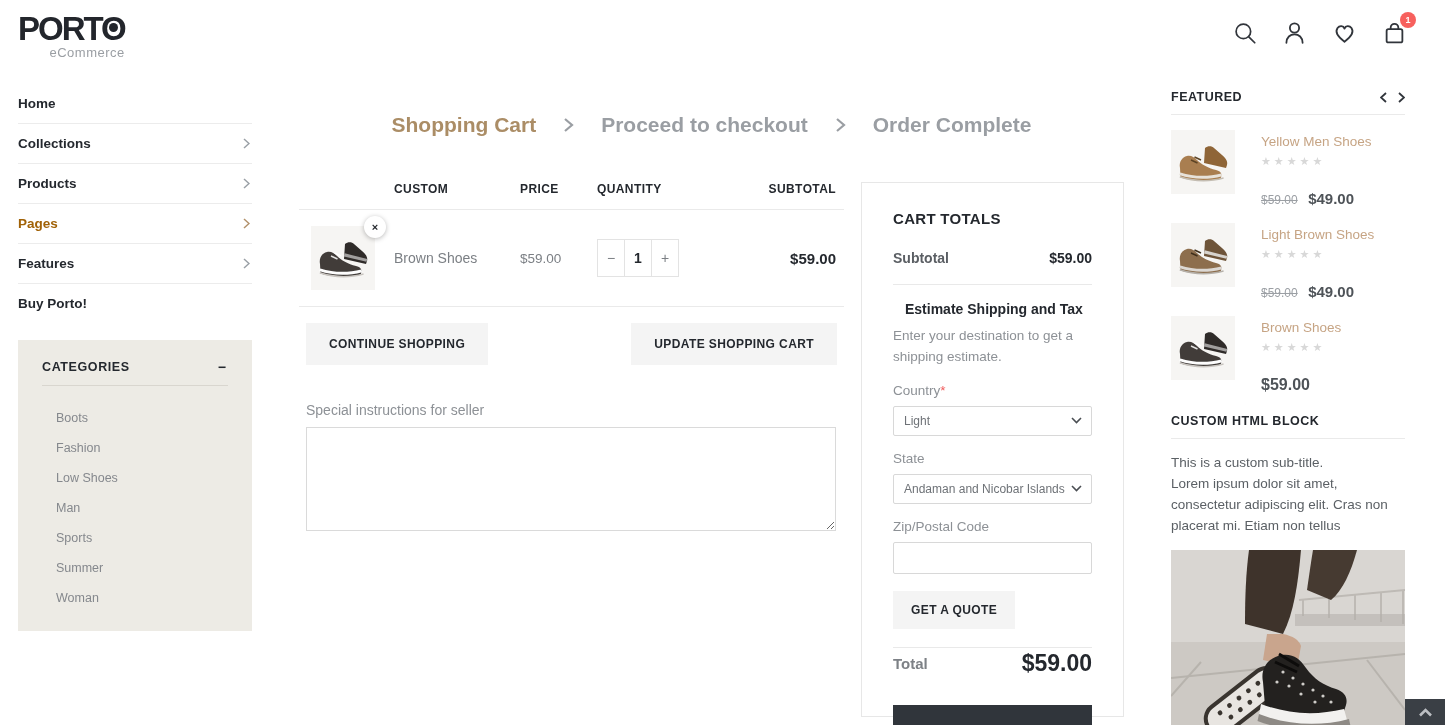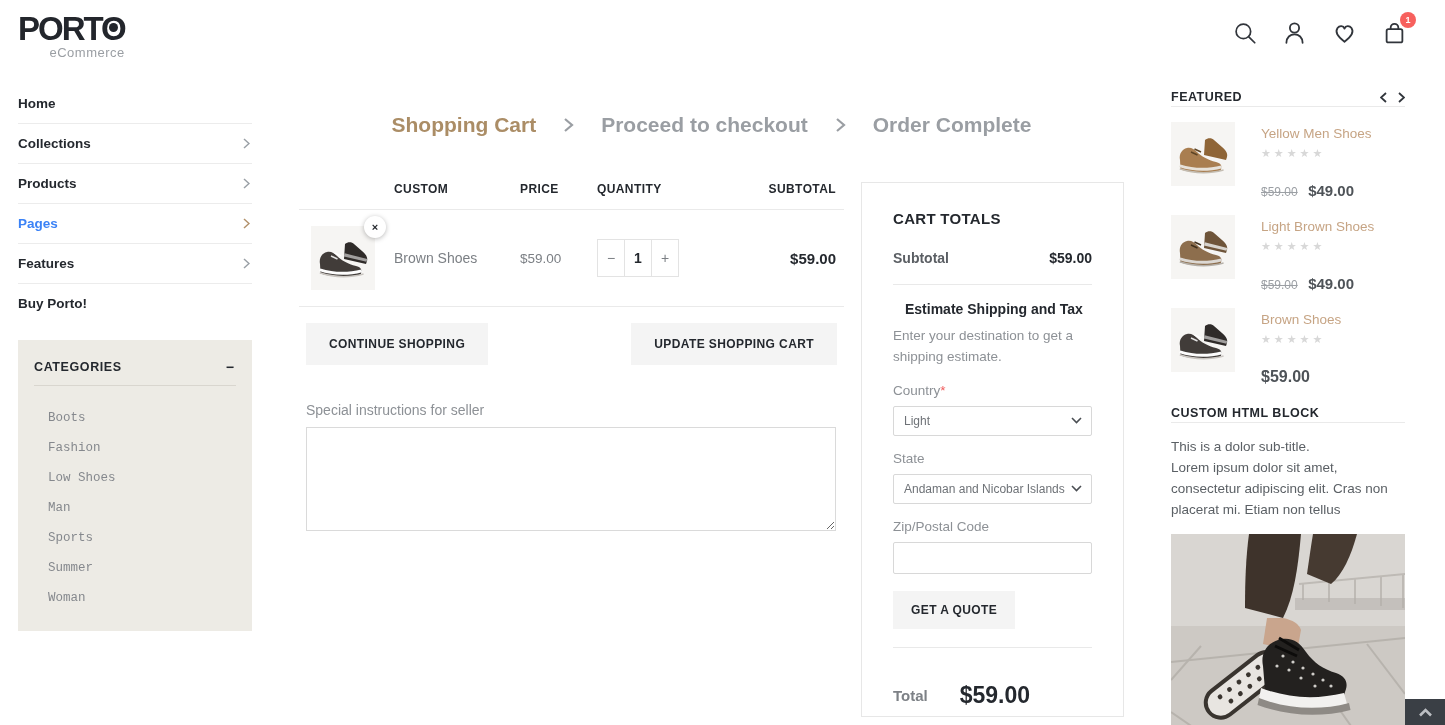--- a/index.html
+++ b/index.html
@@ -13,26 +13,26 @@
   .logo-dot { position:absolute; right:7px; top:11px; width:9px; height:9px; border-radius:50%; background:#23262c; }
   .logo-sub { font-size:13px; color:#9a9ea3; text-align:right; margin-top:0px; letter-spacing:.5px; }
   .header-icons { position:absolute; top:19px; right:37px; display:flex; align-items:center; gap:23px; }
   .hicon { width:27px; height:27px; display:flex; align-items:center; justify-content:center; cursor:pointer; position:relative; }
   .badge { position:absolute; top:-7px; right:-8px; min-width:16px; height:16px; border-radius:50%; background:#f7605d; color:#fff; font-size:9px; font-weight:700; display:flex; align-items:center; justify-content:center; }
 
   
   .left-col { position:absolute; left:18px; top:84px; width:234px; }
   .nav-item { display:flex; justify-content:space-between; align-items:center; padding:12px 2px 12px 0; border-bottom:1px solid #ececec; font-size:13.5px; font-weight:700; color:#24282e; cursor:pointer; }
   .nav-item.no-border { border-bottom:none; }
-  .nav-item.active { color:#3b82f6; }
-  .categories { margin-top:17px; background:#edebe5; padding:20px 16px 26px; }
+  .nav-item.active { color:#a16207; }
+  .categories { margin-top:17px; background:#edebe5; padding:20px 24px 26px; }
   .cat-head { display:flex; justify-content:space-between; align-items:center; padding:0 2px 11px 0; border-bottom:1px solid #d9d6cf; }
   .cat-title { font-size:12.5px; font-weight:800; color:#24282e; letter-spacing:.6px; }
   .cat-collapse { font-size:14px; font-weight:700; color:#24282e; cursor:pointer; line-height:10px; }
-  .cat-list { padding:13px 0 0 14px;font-family:Liberation Mono, monospace; }
+  .cat-list { padding:13px 0 0 14px; }
   .cat-item { margin-top:16px; font-size:12.5px; color:#85888d; cursor:pointer; }
   .cat-item:first-child { margin-top:12px; }
 
   
   .steps { position:absolute; left:299px; top:113px; width:825px; display:flex; justify-content:center; align-items:center; gap:27px; }
   .step { font-size:21px; font-weight:700; color:#9a9ea3; cursor:pointer; }
   .step.active { color:#ab8d66; }
 
   
   .main { position:absolute; left:299px; top:182px; width:545px; }
@@ -65,28 +65,28 @@
   .sub-value { font-size:14px; font-weight:700; color:#24282e; }
   .divider { border:none; border-top:1px solid #e9e9e9; margin-top:18px; }
   .est-title { margin-top:16px; font-size:14px; font-weight:700; color:#24282e;margin-left:12px; }
   .est-hint { margin-top:9px; font-size:13.5px; color:#8d9196; line-height:1.55; }
   .field-label { margin-top:15px; font-size:13.5px; color:#8d9196; }
   .req { color:#f05a5a; }
   .select { margin-top:8px; height:30px; border:1px solid #d8d8d8; border-radius:2px; display:flex; justify-content:space-between; align-items:center; padding:0 9px 0 10px; font-size:12px; color:#6e7277; cursor:pointer; background:#fff; }
   .select-value { white-space:nowrap; overflow:hidden; }
   .zip-input { margin-top:8px; width:100%; height:32px; border:1px solid #d8d8d8; border-radius:2px; font-family:inherit; padding:0 8px; font-size:13px; color:#555; }
   .quote-btn { margin-top:17px; padding:12px 18px; }
-  .total-row { display:flex; justify-content:flex-start; align-items:center; margin-top:34px;gap:32px; }
+  .total-row { display:flex; justify-content:space-between; align-items:center; margin-top:2px;gap:32px; }
   .total-label { font-size:15px; font-weight:700; color:#7d8186; }
   .total-value { font-size:23px; font-weight:800; color:#24282e; }
   .checkout-btn { margin-top:28px; width:100%; background:#30353b; border:none; color:#fff; font-family:inherit; font-weight:800; font-size:13px; letter-spacing:.4px; padding:15px 6px; display:flex; align-items:center; justify-content:center; gap:11px; cursor:pointer; }
 
   
   .right-col { position:absolute; left:1171px; top:90px; width:234px; }
-  .side-head { display:flex; justify-content:space-between; align-items:center; padding-bottom:2px; border-bottom:1px solid #eaeaea; }
+  .side-head { display:flex; justify-content:space-between; align-items:center; padding-bottom:10px; border-bottom:1px solid #eaeaea; }
   .side-title { font-size:12.5px; font-weight:800; color:#24282e; letter-spacing:.5px; }
   .feat-arrows { display:flex; gap:11px; align-items:center; }
   .feat-arrow { cursor:pointer; display:flex; }
   .feat-item { display:flex; gap:26px; margin-top:15px; }
   .feat-thumb { width:64px; height:64px; flex:0 0 64px; cursor:pointer; }
   .feat-name { font-size:13.5px; color:#c6a484; margin-top:4px; cursor:pointer; }
   .feat-stars { font-size:11px; color:#d8d8d8; letter-spacing:3px; margin-top:6px; }
   .feat-prices { margin-top:22px; }
   .old-price { font-size:12px; color:#9b9fa4; text-decoration:line-through; margin-right:6px; }
   .old-price:empty { display:none; margin:0; }
@@ -359,21 +359,21 @@
           <span class="new-price" style="font-size:16px">$59.00</span>
         </div>
       </div>
     </div>
 
     <div class="custom-block">
       <div class="side-head">
         <span class="side-title">CUSTOM HTML BLOCK</span>
       </div>
       <div class="cb-text">
-        <div>This is a dolor sub-title.</div>
+        <div>This is a custom sub-title.</div>
         <div>Lorem ipsum dolor sit amet, consectetur adipiscing elit. Cras non placerat mi. Etiam non tellus</div>
       </div>
       <svg class="photo" viewBox="0 0 234 229" preserveAspectRatio="none">
         <rect width="234" height="229" fill="#cdc9c4"></rect>
         <rect width="234" height="92" fill="#d9d6d2"></rect>
         <g stroke="#b0aca6" stroke-width="2" opacity=".65">
           <line x1="128" y1="50" x2="234" y2="40"></line>
           <line x1="132" y1="50" x2="132" y2="66"></line>
           <line x1="158" y1="48" x2="158" y2="68"></line>
           <line x1="184" y1="45" x2="184" y2="70"></line>

